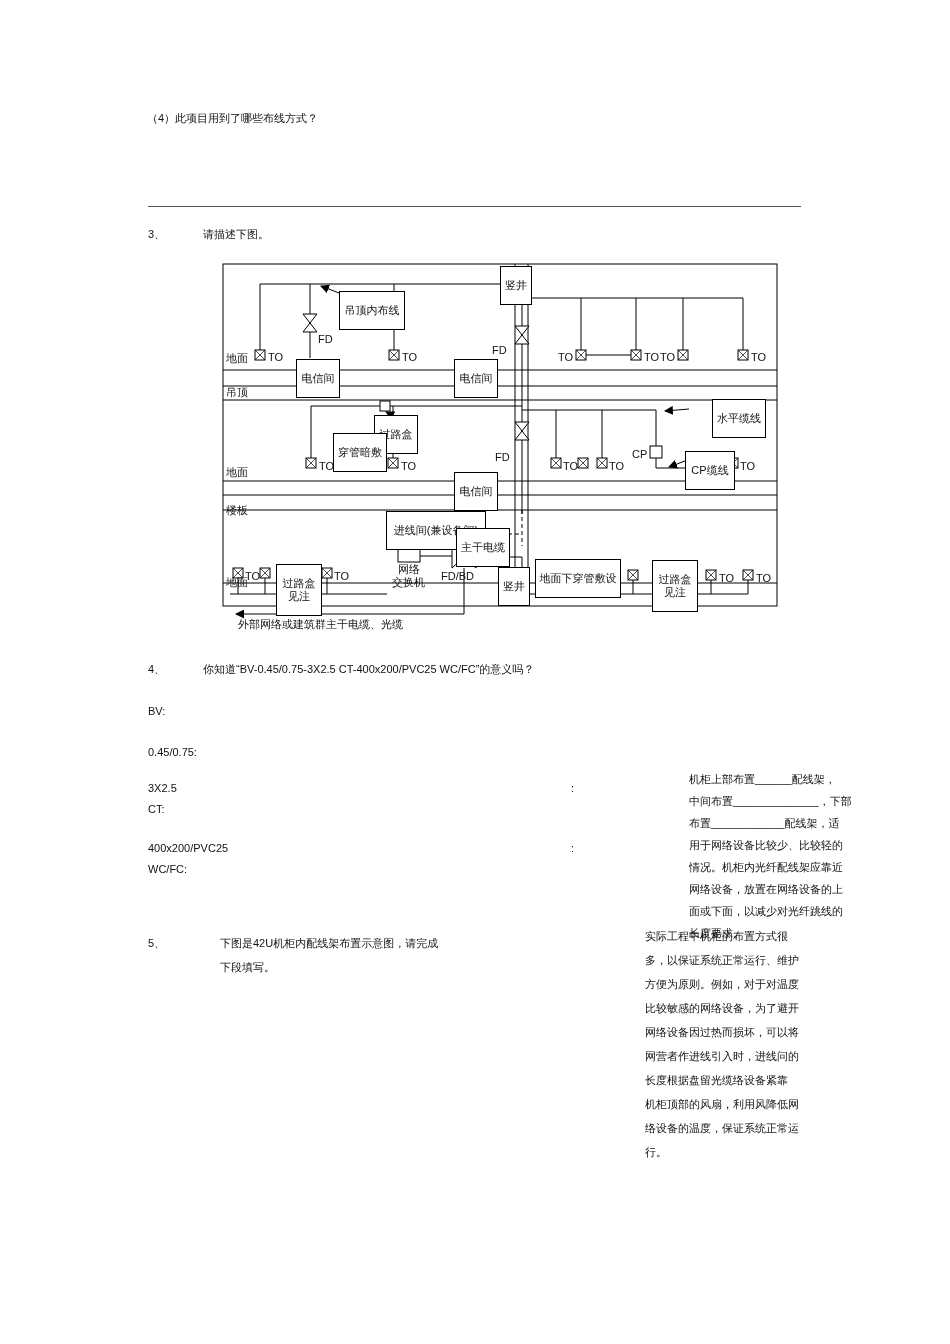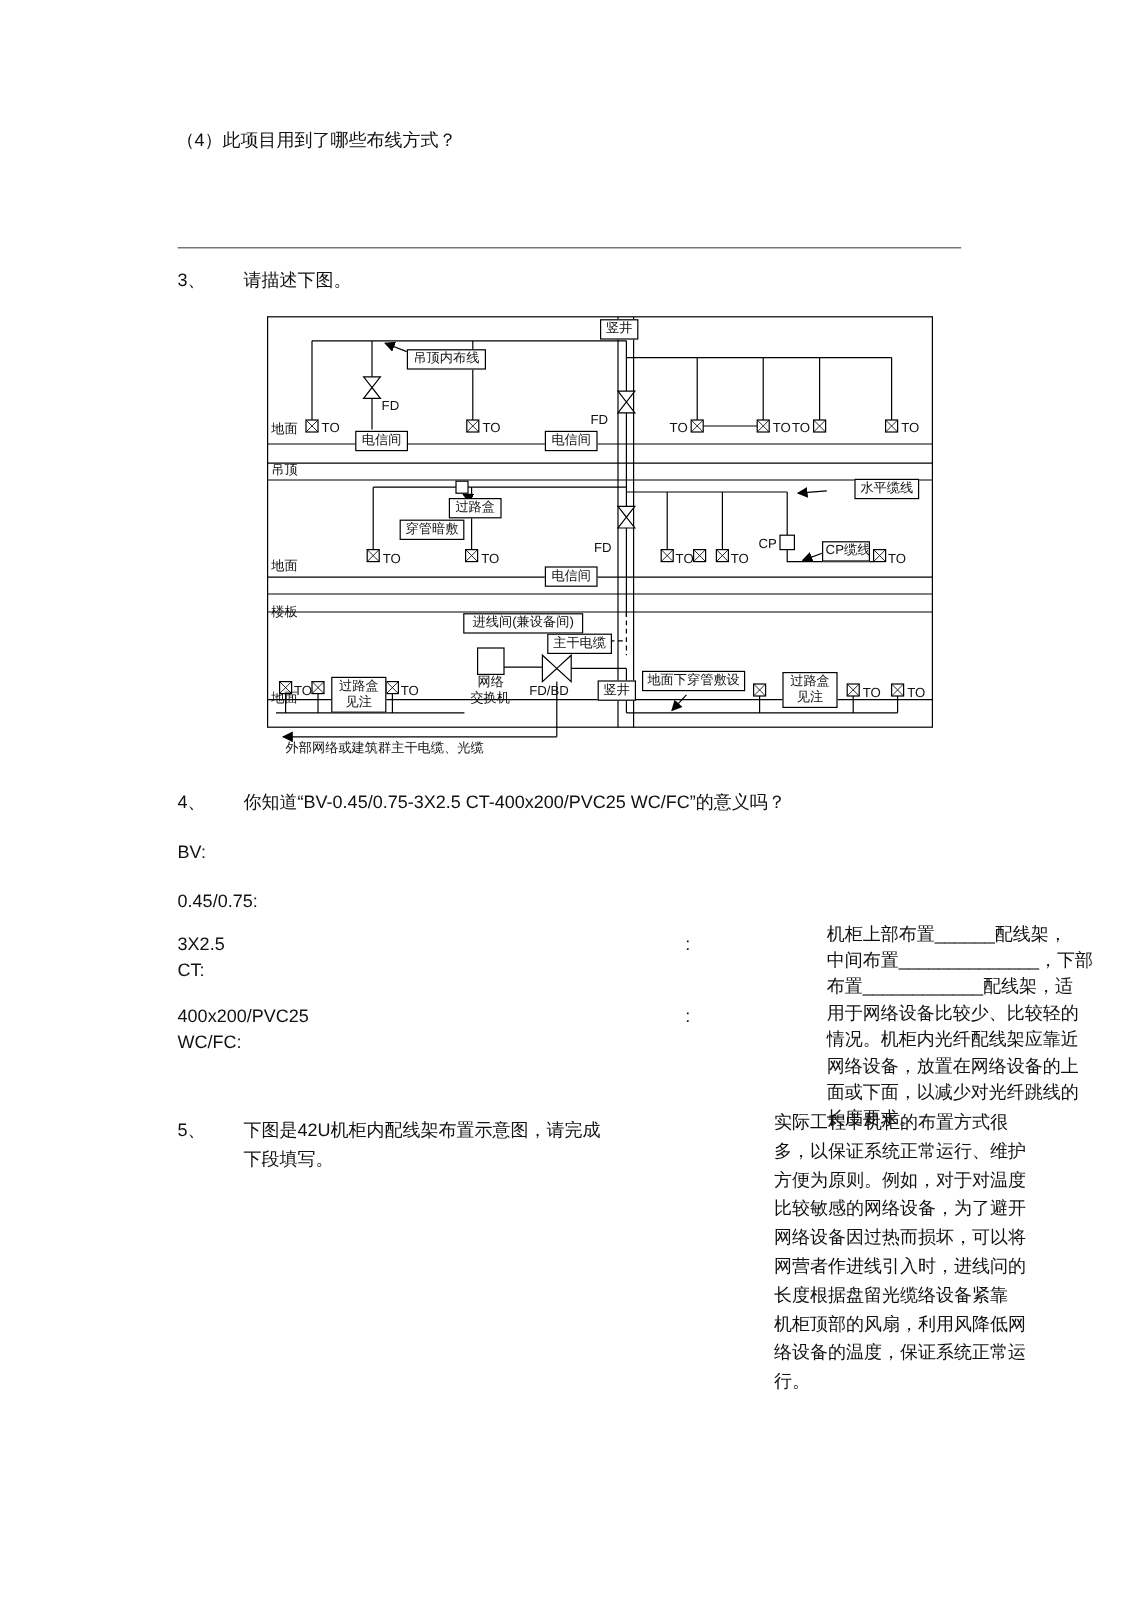--- a/index.html
+++ b/index.html
@@ -2,27 +2,27 @@
 <html><head>
 <meta charset="utf-8">
 <style>
   * { margin:0; padding:0; box-sizing:border-box; }
   html,body { background:#ffffff; }
   body {
     width:950px; height:1344px; position:relative;
     font-family:"Liberation Sans","DejaVu Sans",sans-serif;
     color:#111111;
   }
-  .txt { position:absolute; font-size:15px; line-height:24px; white-space:pre-line; }
+  .txt { position:absolute; font-size:11px; line-height:24px; white-space:pre-line; }
   .blank-line { position:absolute; border-bottom:1px solid #555; height:16px; }
   .diagram { position:absolute; left:222px; top:262px; width:558px; height:374px; }
   .dg-svg { position:absolute; left:0; top:0; }
   .dlab {
     position:absolute; border:1px solid #000; background:#fff;
-    font-size:11px; line-height:13px; text-align:center; padding:1px 2px;
+    font-size:11px; line-height:13px; text-align:center; padding:12px 2px;
     white-space:nowrap;
   }
   .dtxt { position:absolute; font-size:11px; line-height:13px; white-space:nowrap; }
 </style>
 </head>
 <body>
 
 <div class="txt" style="left:147px; top:106px;">（4）此项目用到了哪些布线方式？</div>
 <div class="blank-line" style="left:148px; top:191px; width:653px;"></div>
 
@@ -35,21 +35,21 @@
 <div class="txt" style="left:148px; top:699px;">BV:</div>
 <div class="txt" style="left:148px; top:740px;">0.45/0.75:</div>
 <div class="txt" style="left:148px; top:776px;">3X2.5</div>
 <div class="txt" style="left:571px; top:776px;">:</div>
 <div class="txt" style="left:148px; top:797px;">CT:</div>
 <div class="txt" style="left:148px; top:836px;">400x200/PVC25</div>
 <div class="txt" style="left:571px; top:836px;">:</div>
 <div class="txt" style="left:148px; top:857px;">WC/FC:</div>
 
 <div class="txt" style="left:148px; top:931px;">5、</div>
-<div class="txt" style="left:203px; top:931px; width:400px;">下图是42U机柜内配线架布置示意图，请完成
+<div class="txt" style="left:220px; top:931px; width:400px;">下图是42U机柜内配线架布置示意图，请完成
 下段填写。</div>
 
 <div class="txt" style="left:645px; top:768px; width:260px; line-height:22px;margin-left:44px;">机柜上部布置______配线架，
 中间布置______________，下部
 布置____________配线架，适
 用于网络设备比较少、比较轻的
 情况。机柜内光纤配线架应靠近
 网络设备，放置在网络设备的上
 面或下面，以减少对光纤跳线的
 长度要求。</div>
@@ -140,21 +140,21 @@
     <use href="#outlet" x="521" y="308"></use>
   </svg>
 
   <div class="dlab" style="left:278px; top:4px; width:32px;">竖井</div>
   <div class="dlab" style="left:117px; top:29px; width:66px;">吊顶内布线</div>
   <div class="dlab" style="left:74px; top:97px; width:44px;">电信间</div>
   <div class="dlab" style="left:232px; top:97px; width:44px;">电信间</div>
   <div class="dlab" style="left:152px; top:153px; width:44px;">过路盒</div>
   <div class="dlab" style="left:111px; top:171px; width:54px;">穿管暗敷</div>
   <div class="dlab" style="left:490px; top:137px; width:54px;">水平缆线</div>
-  <div class="dlab" style="left:463px; top:189px; width:40px;">CP缆线</div>
+  <div class="dlab" style="left:463px; top:189px; width:50px;">CP缆线</div>
   <div class="dlab" style="left:232px; top:210px; width:44px;">电信间</div>
   <div class="dlab" style="left:164px; top:249px; width:100px;">进线间(兼设备间)</div>
   <div class="dlab" style="left:234px; top:266px; width:54px;">主干电缆</div>
   <div class="dlab" style="left:313px; top:297px; width:86px;">地面下穿管敷设</div>
   <div class="dlab" style="left:276px; top:305px; width:32px;">竖井</div>
   <div class="dlab" style="left:54px; top:302px; width:46px;">
     <div>过路盒</div>
     <div>见注</div>
   </div>
   <div class="dlab" style="left:430px; top:298px; width:46px;">

